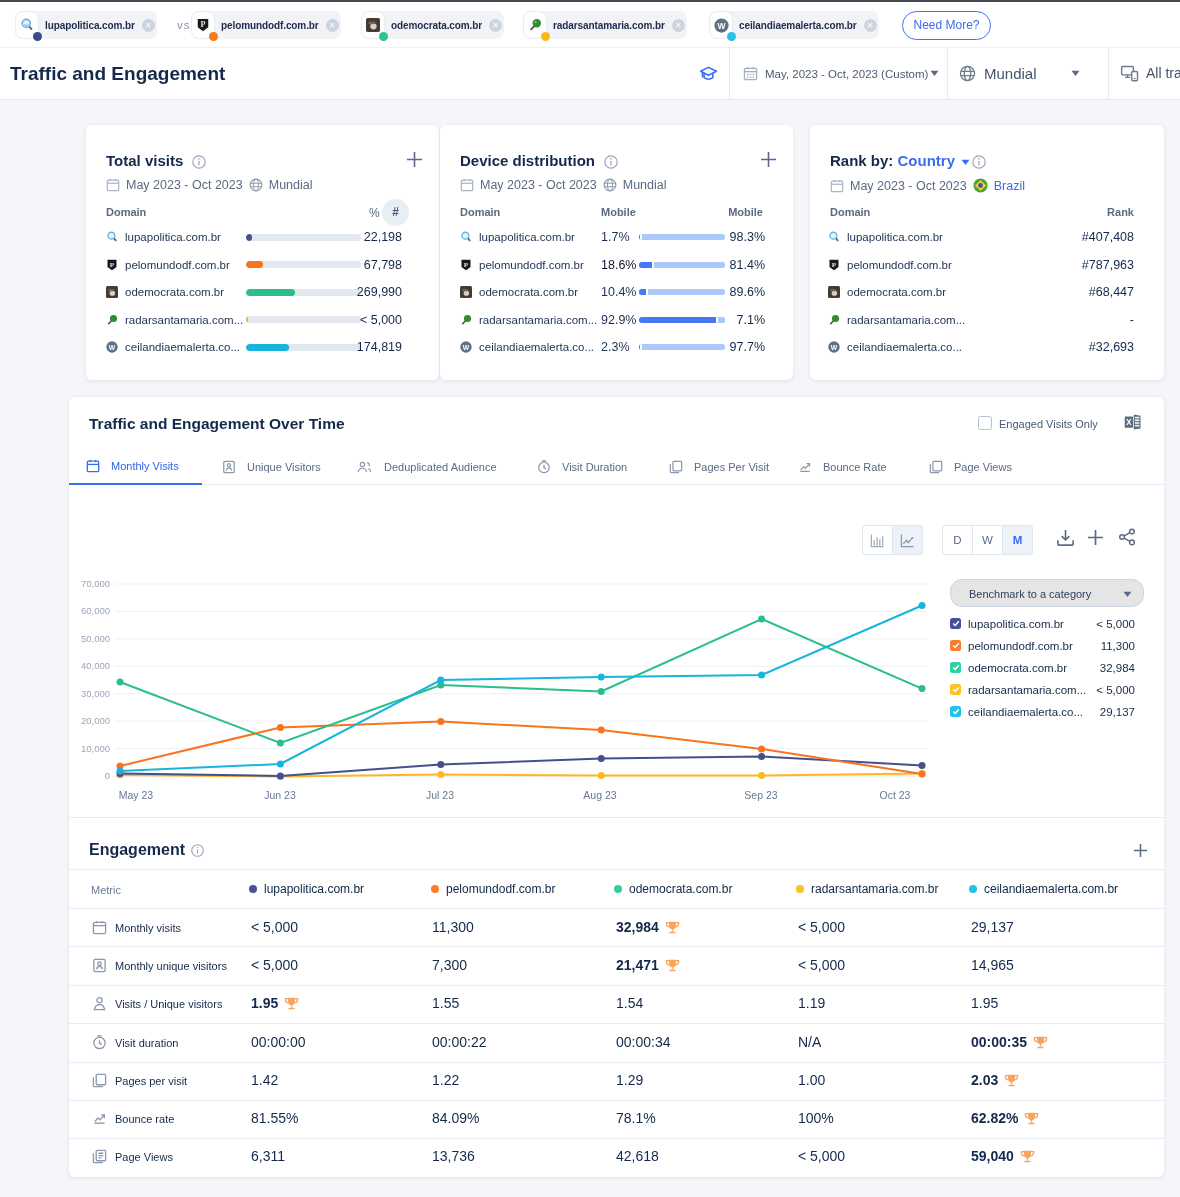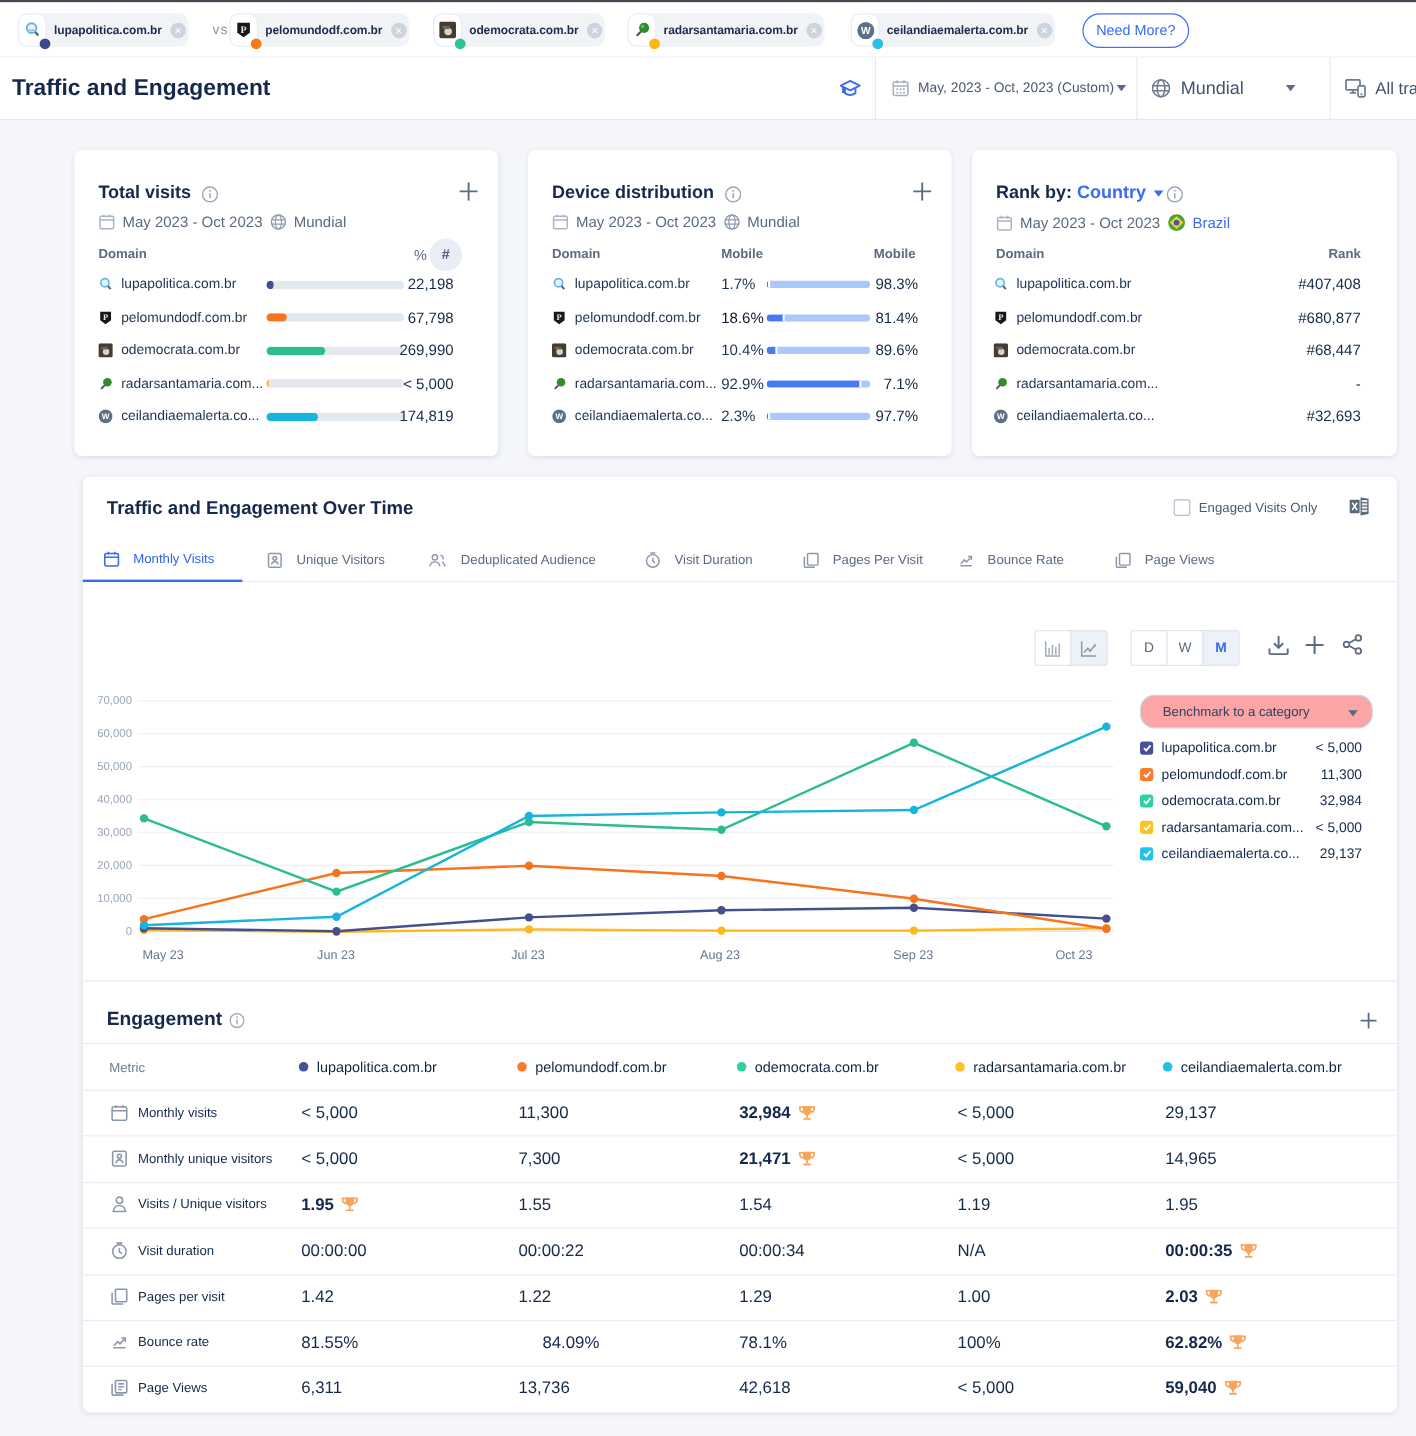--- a/index.html
+++ b/index.html
@@ -154,21 +154,21 @@
       </svg>
     <div class="hsep" style="left:1108px;"></div>
     <svg class="abs" style="left:1120px; top:16px;" width="20" height="20" viewBox="0 0 24 24" fill="none" stroke="#6d7b90" stroke-width="1.7">
         <rect x="2" y="3" width="14" height="10" rx="1"></rect>
         <path d="M6 16h6M9 13v3"></path>
         <rect x="14" y="9" width="7" height="11" rx="1.5" fill="#fff"></rect>
         <path d="M16.5 17.5h2"></path>
       </svg>
     <div class="hctrl" style="left:1146px; top:17px; font-size:14px; color:#44536b;">All traffic</div>
   </div>
-  <div class="card" id="card1" style="left:62px; top:125px; width:353px; height:255px;">
+  <div class="card" id="card1" style="left:86px; top:125px; width:353px; height:255px;">
     <div class="ctitle">Total visits</div>
     <svg class="abs" style="left:106px; top:30px;" width="14" height="14" viewBox="0 0 14 14">
         <circle cx="7" cy="7" r="6.2" fill="none" stroke="#9aa7ba" stroke-width="1.2"></circle>
         <line x1="7" y1="6" x2="7" y2="10.2" stroke="#9aa7ba" stroke-width="1.3"></line>
         <circle cx="7" cy="3.9" r="0.8" fill="#9aa7ba"></circle>
       </svg>
     <svg class="abs" style="right:16px; top:26px;" width="17" height="17" viewBox="0 0 17 17">
         <path d="M8.5 1v15M1 8.5h15" stroke="#5b6b85" stroke-width="1.6"></path>
       </svg>
     <div class="csub">
@@ -371,21 +371,21 @@
         <span class="cdom">lupapolitica.com.br</span>
       </div>
     <div class="cval" style="right:30px; top:105px;">#407,408</div>
     <div class="crow" style="left:18px; top:129.5px;">
         <svg width="12" height="12" viewBox="0 0 16 16">
           <path d="M2 1h12v9.5l-6 4.5-6-4.5z" fill="#17181c"></path>
           <text x="8" y="10.5" font-size="9.5" font-weight="bold" fill="#e8e5de" text-anchor="middle" font-family="Liberation Serif">P</text>
         </svg>
         <span class="cdom">pelomundodf.com.br</span>
       </div>
-    <div class="cval" style="right:30px; top:132.5px;">#680,877</div>
+    <div class="cval" style="right:30px; top:132.5px;">#787,963</div>
     <div class="crow" style="left:18px; top:157px;">
         <svg width="12" height="12" viewBox="0 0 16 16">
           <rect width="16" height="16" rx="2" fill="#443c33"></rect>
           <circle cx="8.5" cy="9.5" r="3.6" fill="#d8d2c6"></circle>
           <path d="M3 4h7v3H3z" fill="#6d6357"></path>
         </svg>
         <span class="cdom">odemocrata.com.br</span>
       </div>
     <div class="cval" style="right:30px; top:160px;">#68,447</div>
     <div class="crow" style="left:18px; top:184.5px;">
@@ -582,21 +582,21 @@
       <g fill="#17b4dd">
           <circle cx="51" cy="374" r="3.5"></circle>
           <circle cx="211.4" cy="367" r="3.5"></circle>
           <circle cx="371.8" cy="283" r="3.5"></circle>
           <circle cx="532.2" cy="280" r="3.5"></circle>
           <circle cx="692.6" cy="278" r="3.5"></circle>
           <circle cx="853" cy="208.5" r="3.5"></circle>
         </g>
     </svg>
 
-    <div class="abs" style="left:881px; top:182px; width:194px; height:28px; border:1px solid #cbd4e2; border-radius:12px; background:#fca5a5;">
+    <div class="abs" style="left:881px; top:182px; width:194px; height:28px; border:1px solid #cbd4e2; border-radius:12px; background:#e5e5e5;">
       <span class="abs" style="left:18px; top:8px; font-size:11px; color:#30415f;">Benchmark to a category</span>
       <svg class="abs" style="right:11px; top:11px;" width="9" height="7" viewBox="0 0 9 7">
           <path d="M0.5 0.8 4.5 6 8.5 0.8z" fill="#5b6b85"></path>
         </svg>
     </div>
     <div class="legrow" style="left:881px; top:220.5px; width:185px;">
         <span class="legck" style="background:#47519b;">
           <svg width="8" height="7" viewBox="0 0 10 9">
             <polyline class="etick" points="1.5,4.5 4,7 8.5,1.5"></polyline>
           </svg>
@@ -785,21 +785,21 @@
     <div class="erow" style="top:703px;"></div>
     <div class="emetric" style="top:714px;">
         <svg width="15" height="15" viewBox="0 0 16 16" fill="none" stroke="#8a97ad" stroke-width="1.4">
           <path d="M2.5 13h11"></path>
           <path d="M3 11.2 6.5 7.5l2 2 4.5-5"></path>
           <path d="M9.8 4.2h3.4v3.4"></path>
         </svg>
         <span>Bounce rate</span>
       </div>
     <div class="eval" style="left:182px; top:713px;">81.55%</div>
-    <div class="eval" style="left:363px; top:713px;margin-left:20px;">84.09%</div>
+    <div class="eval" style="left:363px; top:713px;">84.09%</div>
     <div class="eval" style="left:547px; top:713px;">78.1%</div>
     <div class="eval" style="left:729px; top:713px;">100%</div>
     <div class="eval" style="left:902px; top:713px;">
         <b>62.82%</b>
         <svg width="15" height="15" viewBox="0 0 16 16">
           <path d="M4.3 1.8h7.4v4.4a3.7 3.7 0 01-7.4 0z" fill="#f7a45c"></path>
           <path d="M4.3 2.8H1.6v1.4a3.1 3.1 0 003.1 3.1M11.7 2.8h2.7v1.4a3.1 3.1 0 01-3.1 3.1" fill="none" stroke="#f7a45c" stroke-width="1.5"></path>
           <path d="M7.2 9.8h1.6v2.4H7.2z" fill="#f7a45c"></path>
           <path d="M5.2 12.4h5.6a.5.5 0 01.5.5v1.2H4.7v-1.2a.5.5 0 01.5-.5z" fill="#f7a45c"></path>
         </svg>

